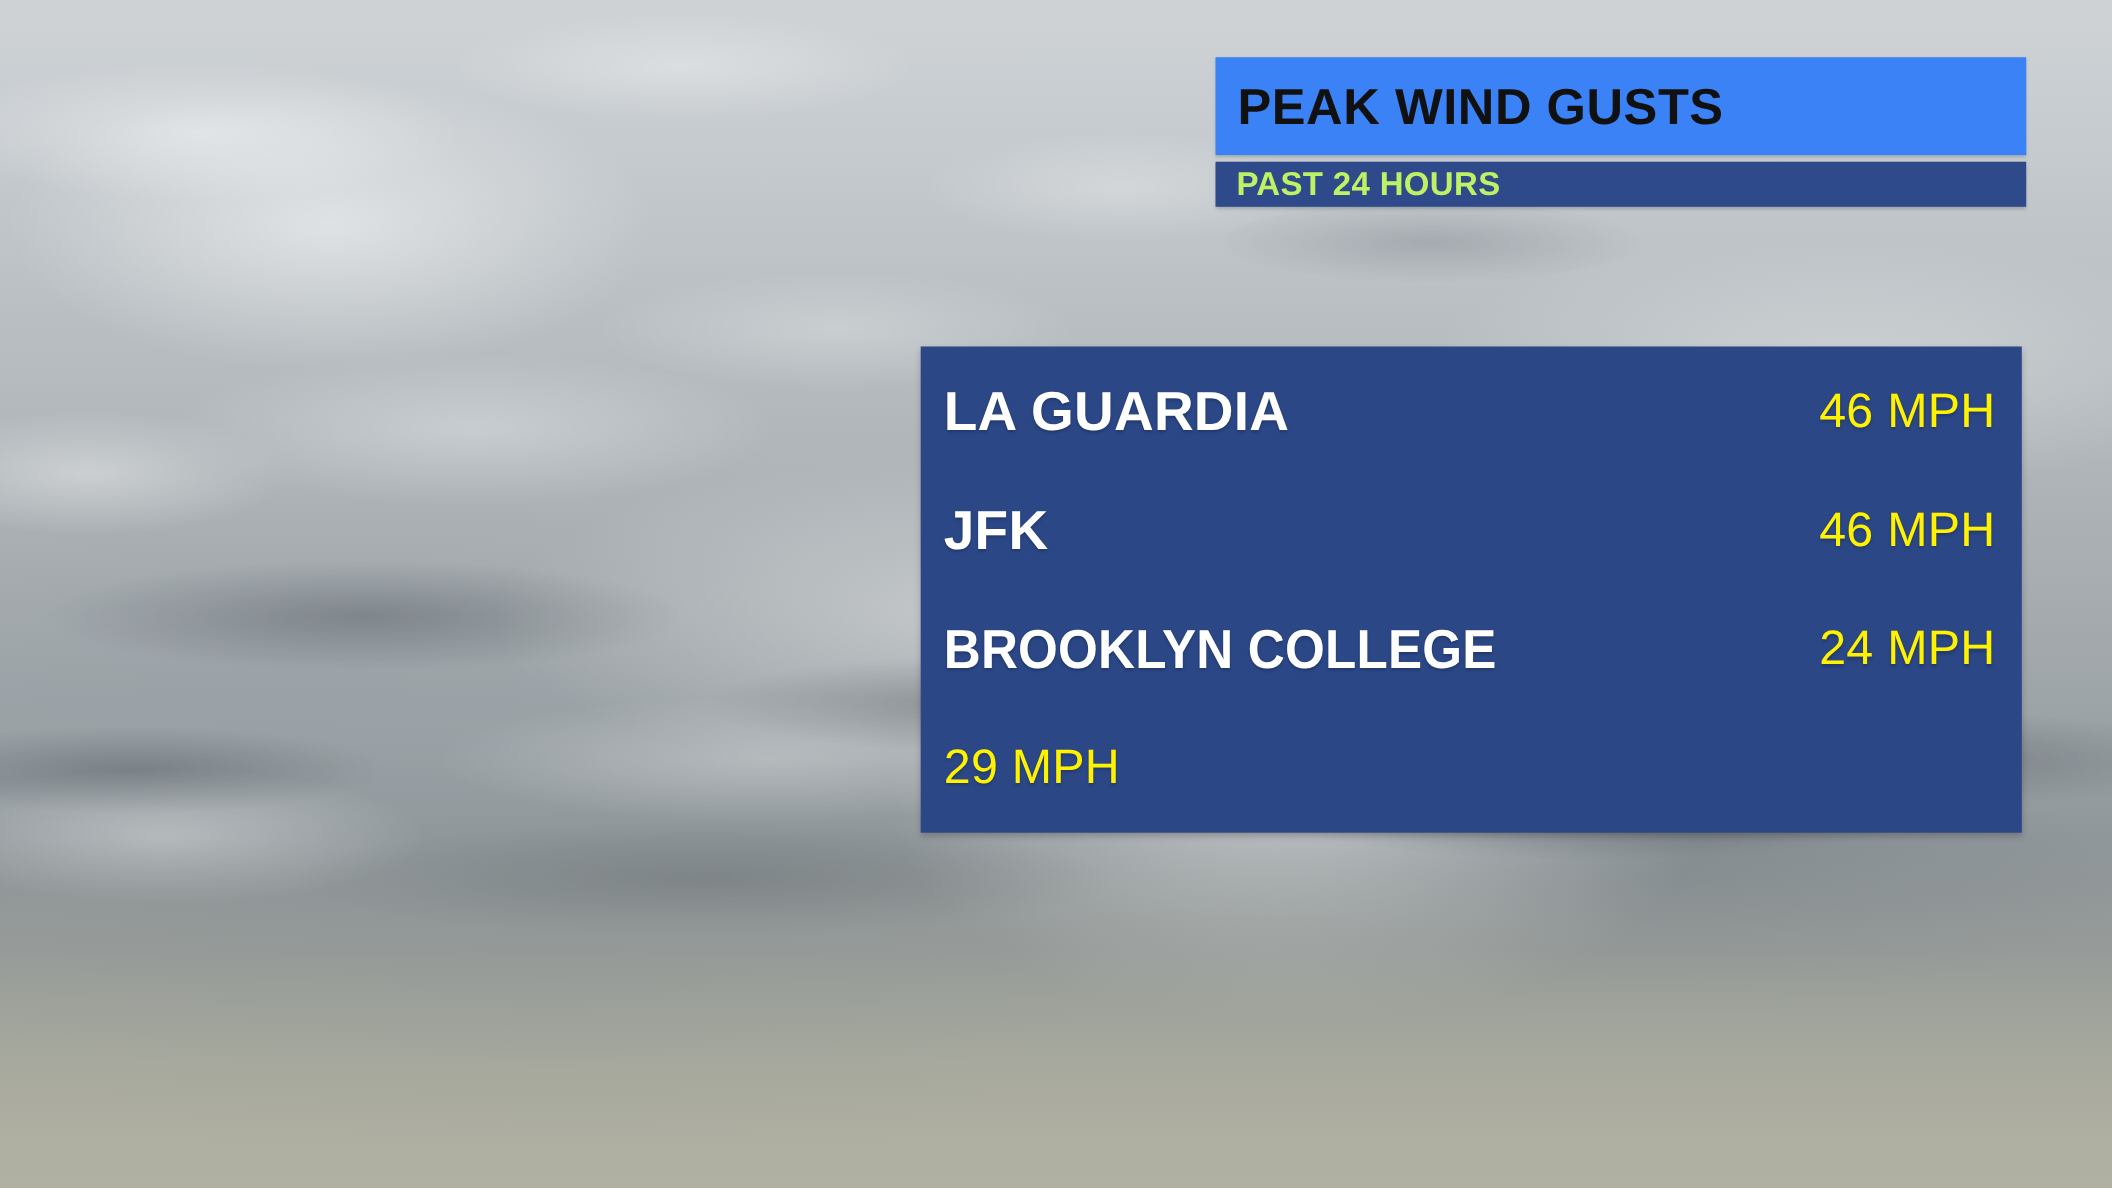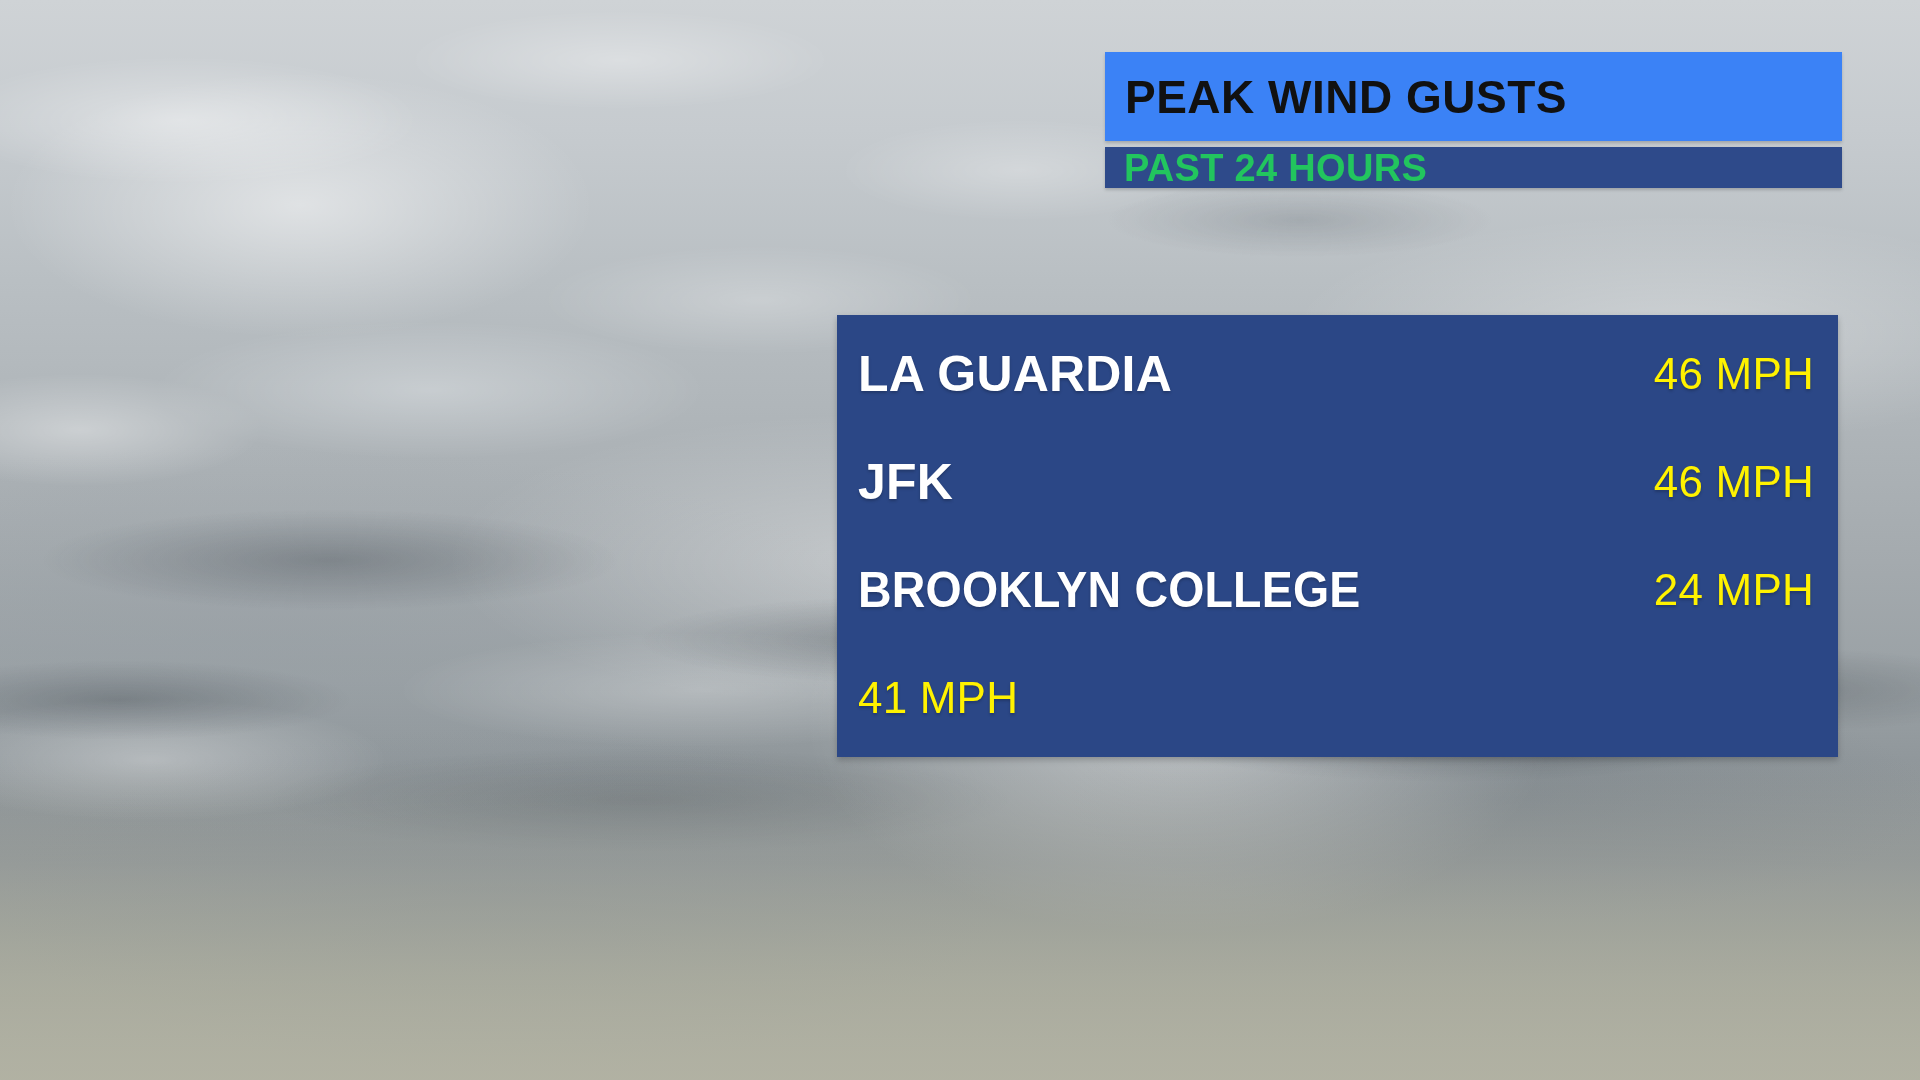--- a/index.html
+++ b/index.html
@@ -121,22 +121,22 @@
     top: 147px;
     width: 737px;
     height: 41px;
     background: #2e4a8a;
     display: flex;
     align-items: center;
     box-shadow: 0 2px 3px rgba(0,0,0,0.18);
   }
   .subtitle-text {
     margin-left: 19px;
-    color: #22c55e;
-    font-size: 38px;
+    color: #bef264;
+    font-size: 30px;
     font-weight: 700;
     letter-spacing: 0.3px;
     line-height: 1;
     white-space: nowrap;
   }
 
   
   .data-panel {
     position: absolute;
     left: 837px;
@@ -215,18 +215,18 @@
       <span class="station-name">JFK</span>
       <span class="gust-value">46 MPH</span>
     </div>
 
     <div class="data-row">
       <span class="station-name condensed">BROOKLYN COLLEGE</span>
       <span class="gust-value">24 MPH</span>
     </div>
 
     <div class="data-row">
-      <span class="gust-value">41 MPH</span>
+      <span class="gust-value">29 MPH</span>
     </div>
 
   </div>
 
 </div>
 
 </body></html>

